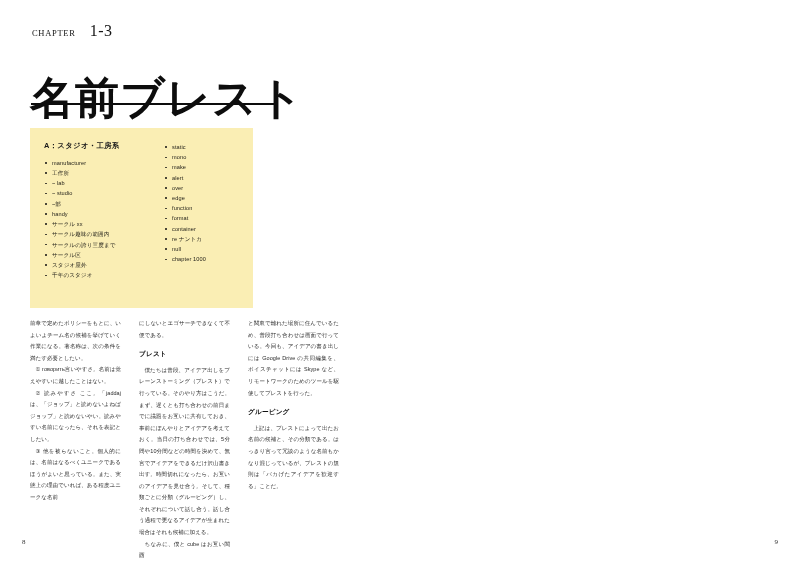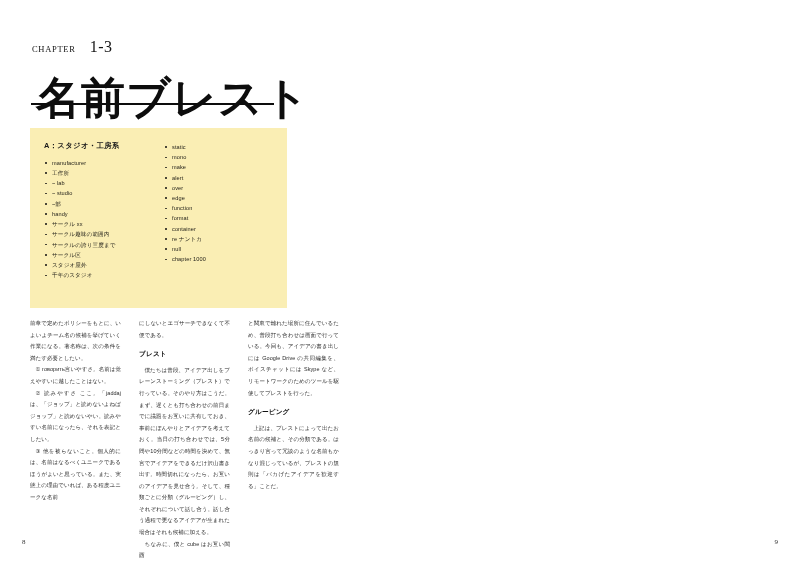--- a/index.html
+++ b/index.html
@@ -40,25 +40,24 @@
     font-variant: small-caps;
     font-size: 8.5px;
     letter-spacing: 0.7px;
     color: #141414;
   }
   .chapter-num {
     font-family: "Liberation Serif", "DejaVu Serif", serif;
     font-size: 16px;
     color: #141414;
     letter-spacing: 0.5px;
-    margin-top: 16px;
   }
   .page-title {
     position: absolute;
-    left: 36px;
+    left: 30px;
     top: 40px;
     font-family: "DejaVu Serif", "Liberation Serif", serif;
     font-weight: 700;
     font-size: 44px;
     letter-spacing: 1px;
     color: #0d0d0d;
     white-space: nowrap;
   }
   .title-rule {
     position: absolute;
@@ -107,21 +106,21 @@
     top: 4.4px;
     width: 1.6px;
     height: 1.6px;
     background: #4a4638;
   }
 
   
   #box-ab {
     left: 30px;
     top: 128px;
-    width: 257px;
+    width: 223px;
     height: 180px;
     padding: 14px 0 0 14px;
     box-sizing: border-box;
   }
   #box-ab .ycol:first-child { width: 120px; flex: none; }
 
   
   .colwrap {
     position: absolute;
     display: flex;

